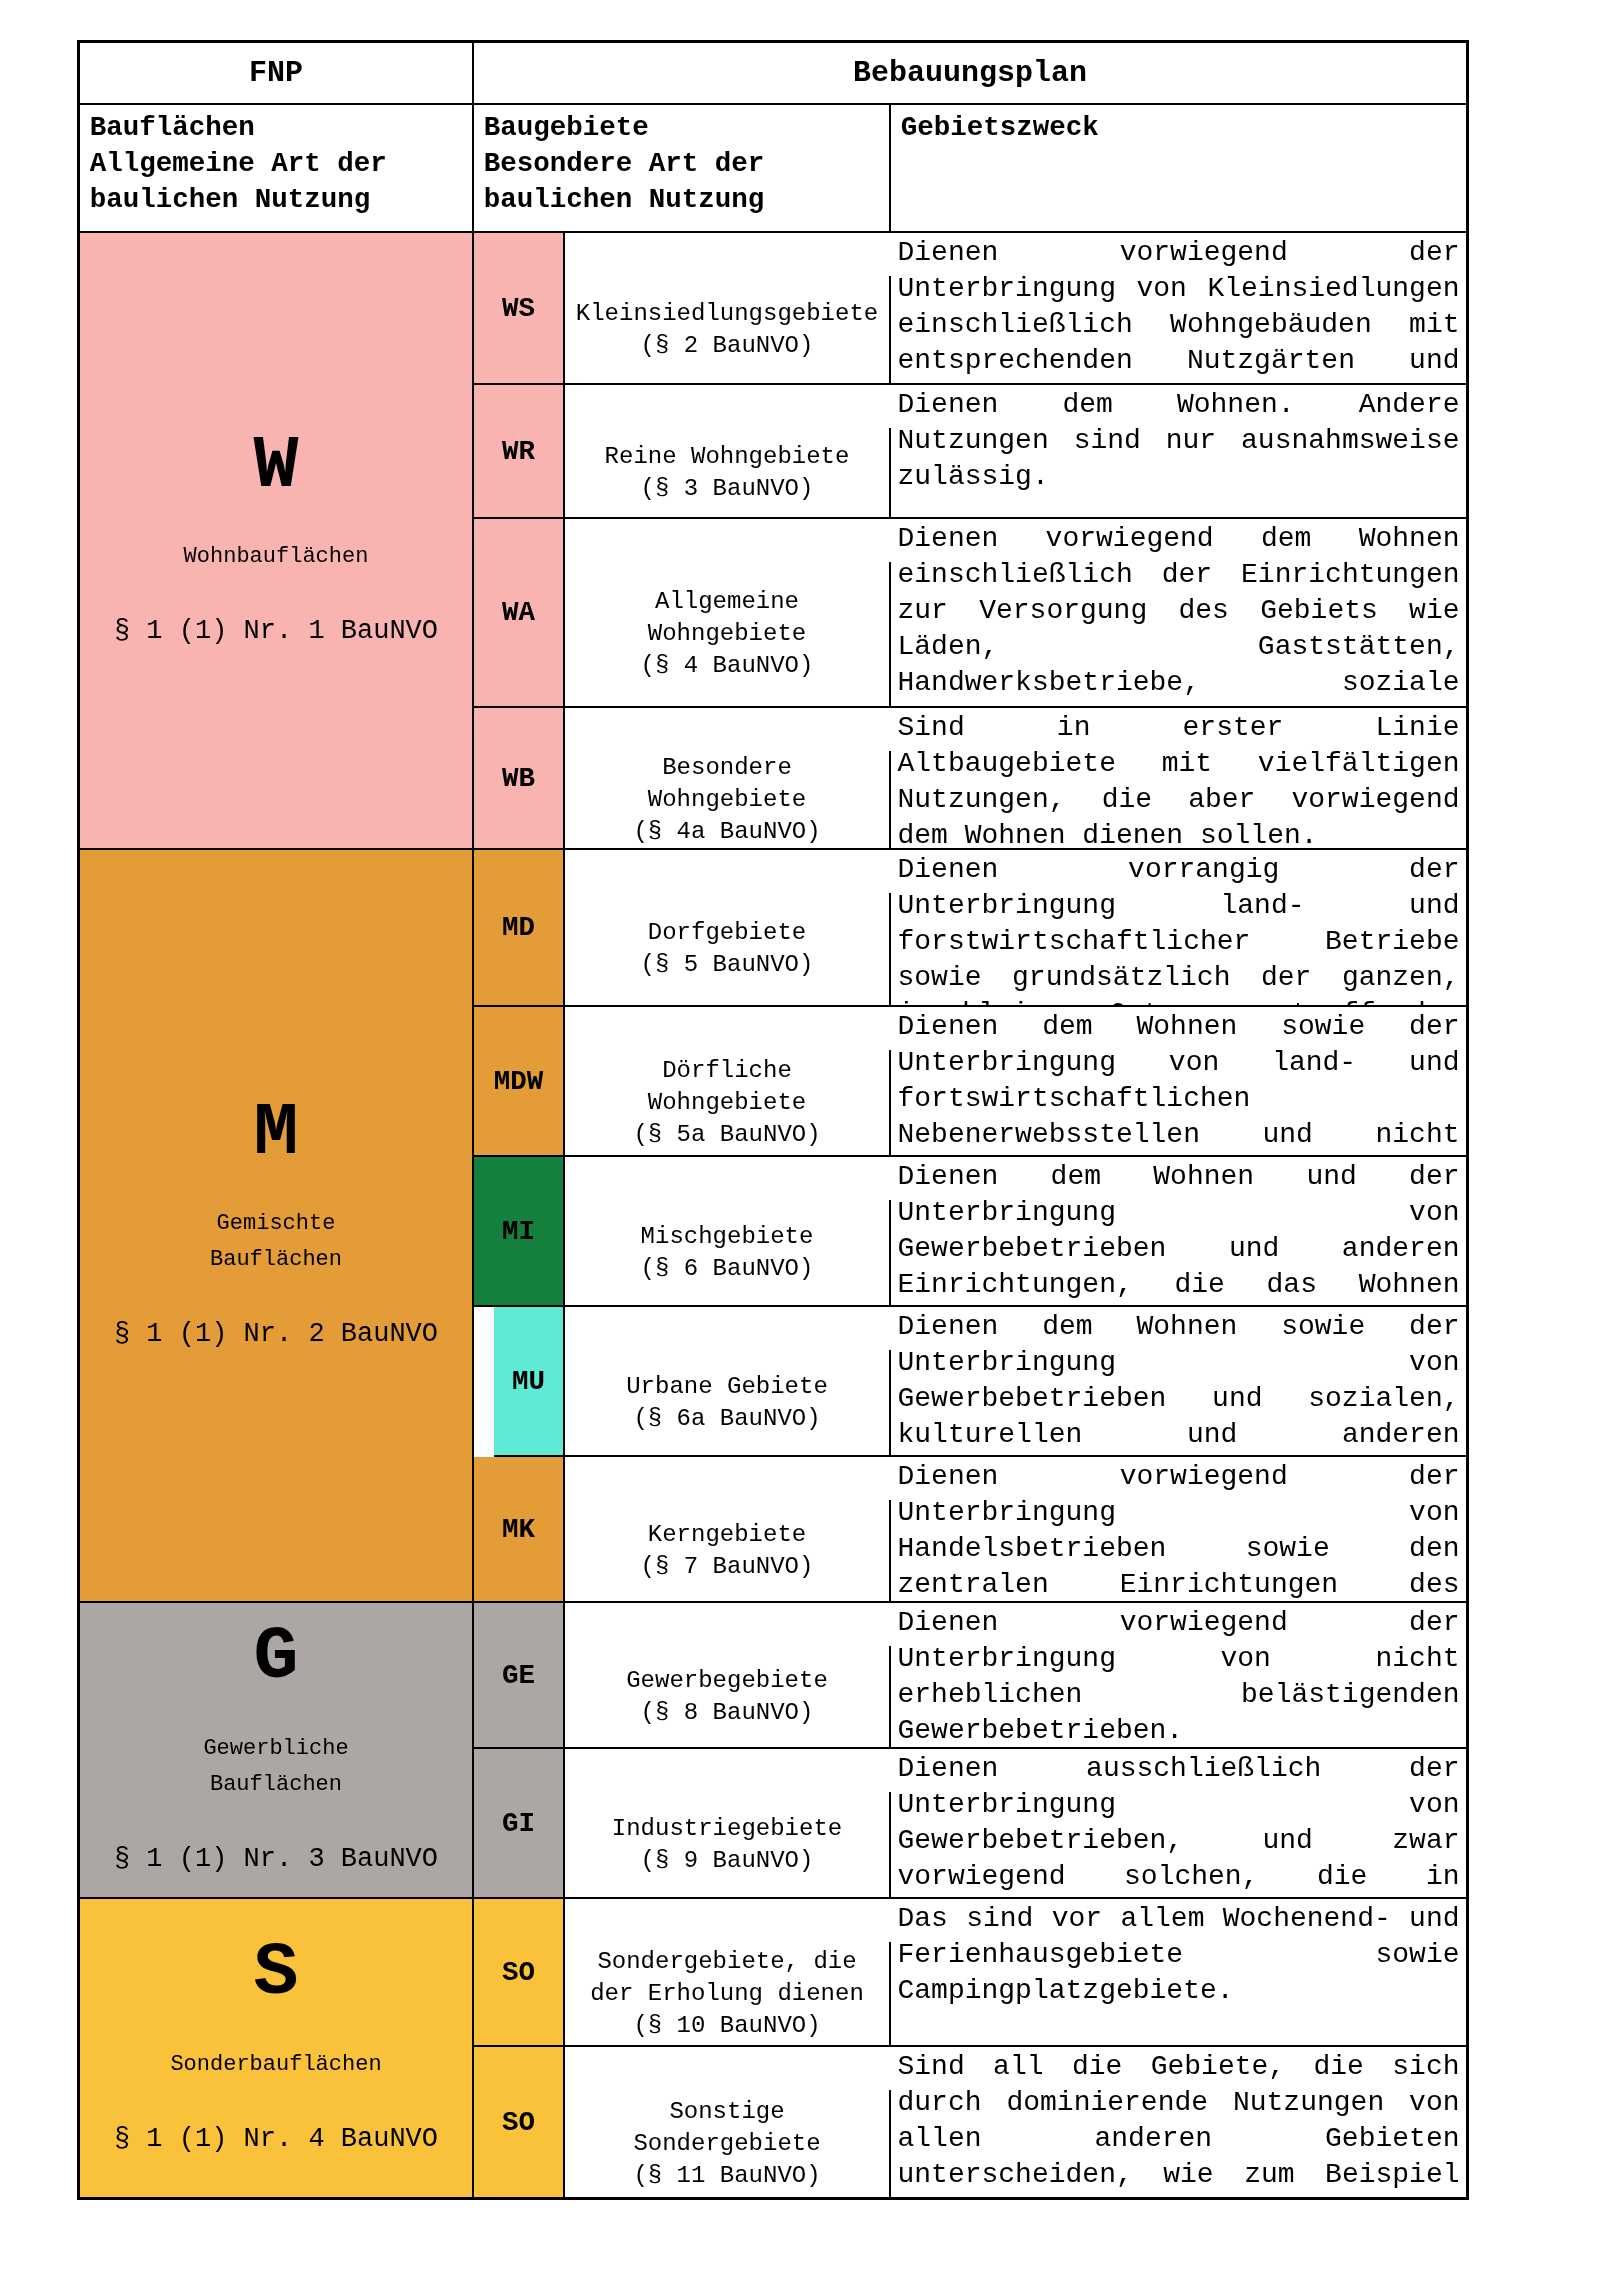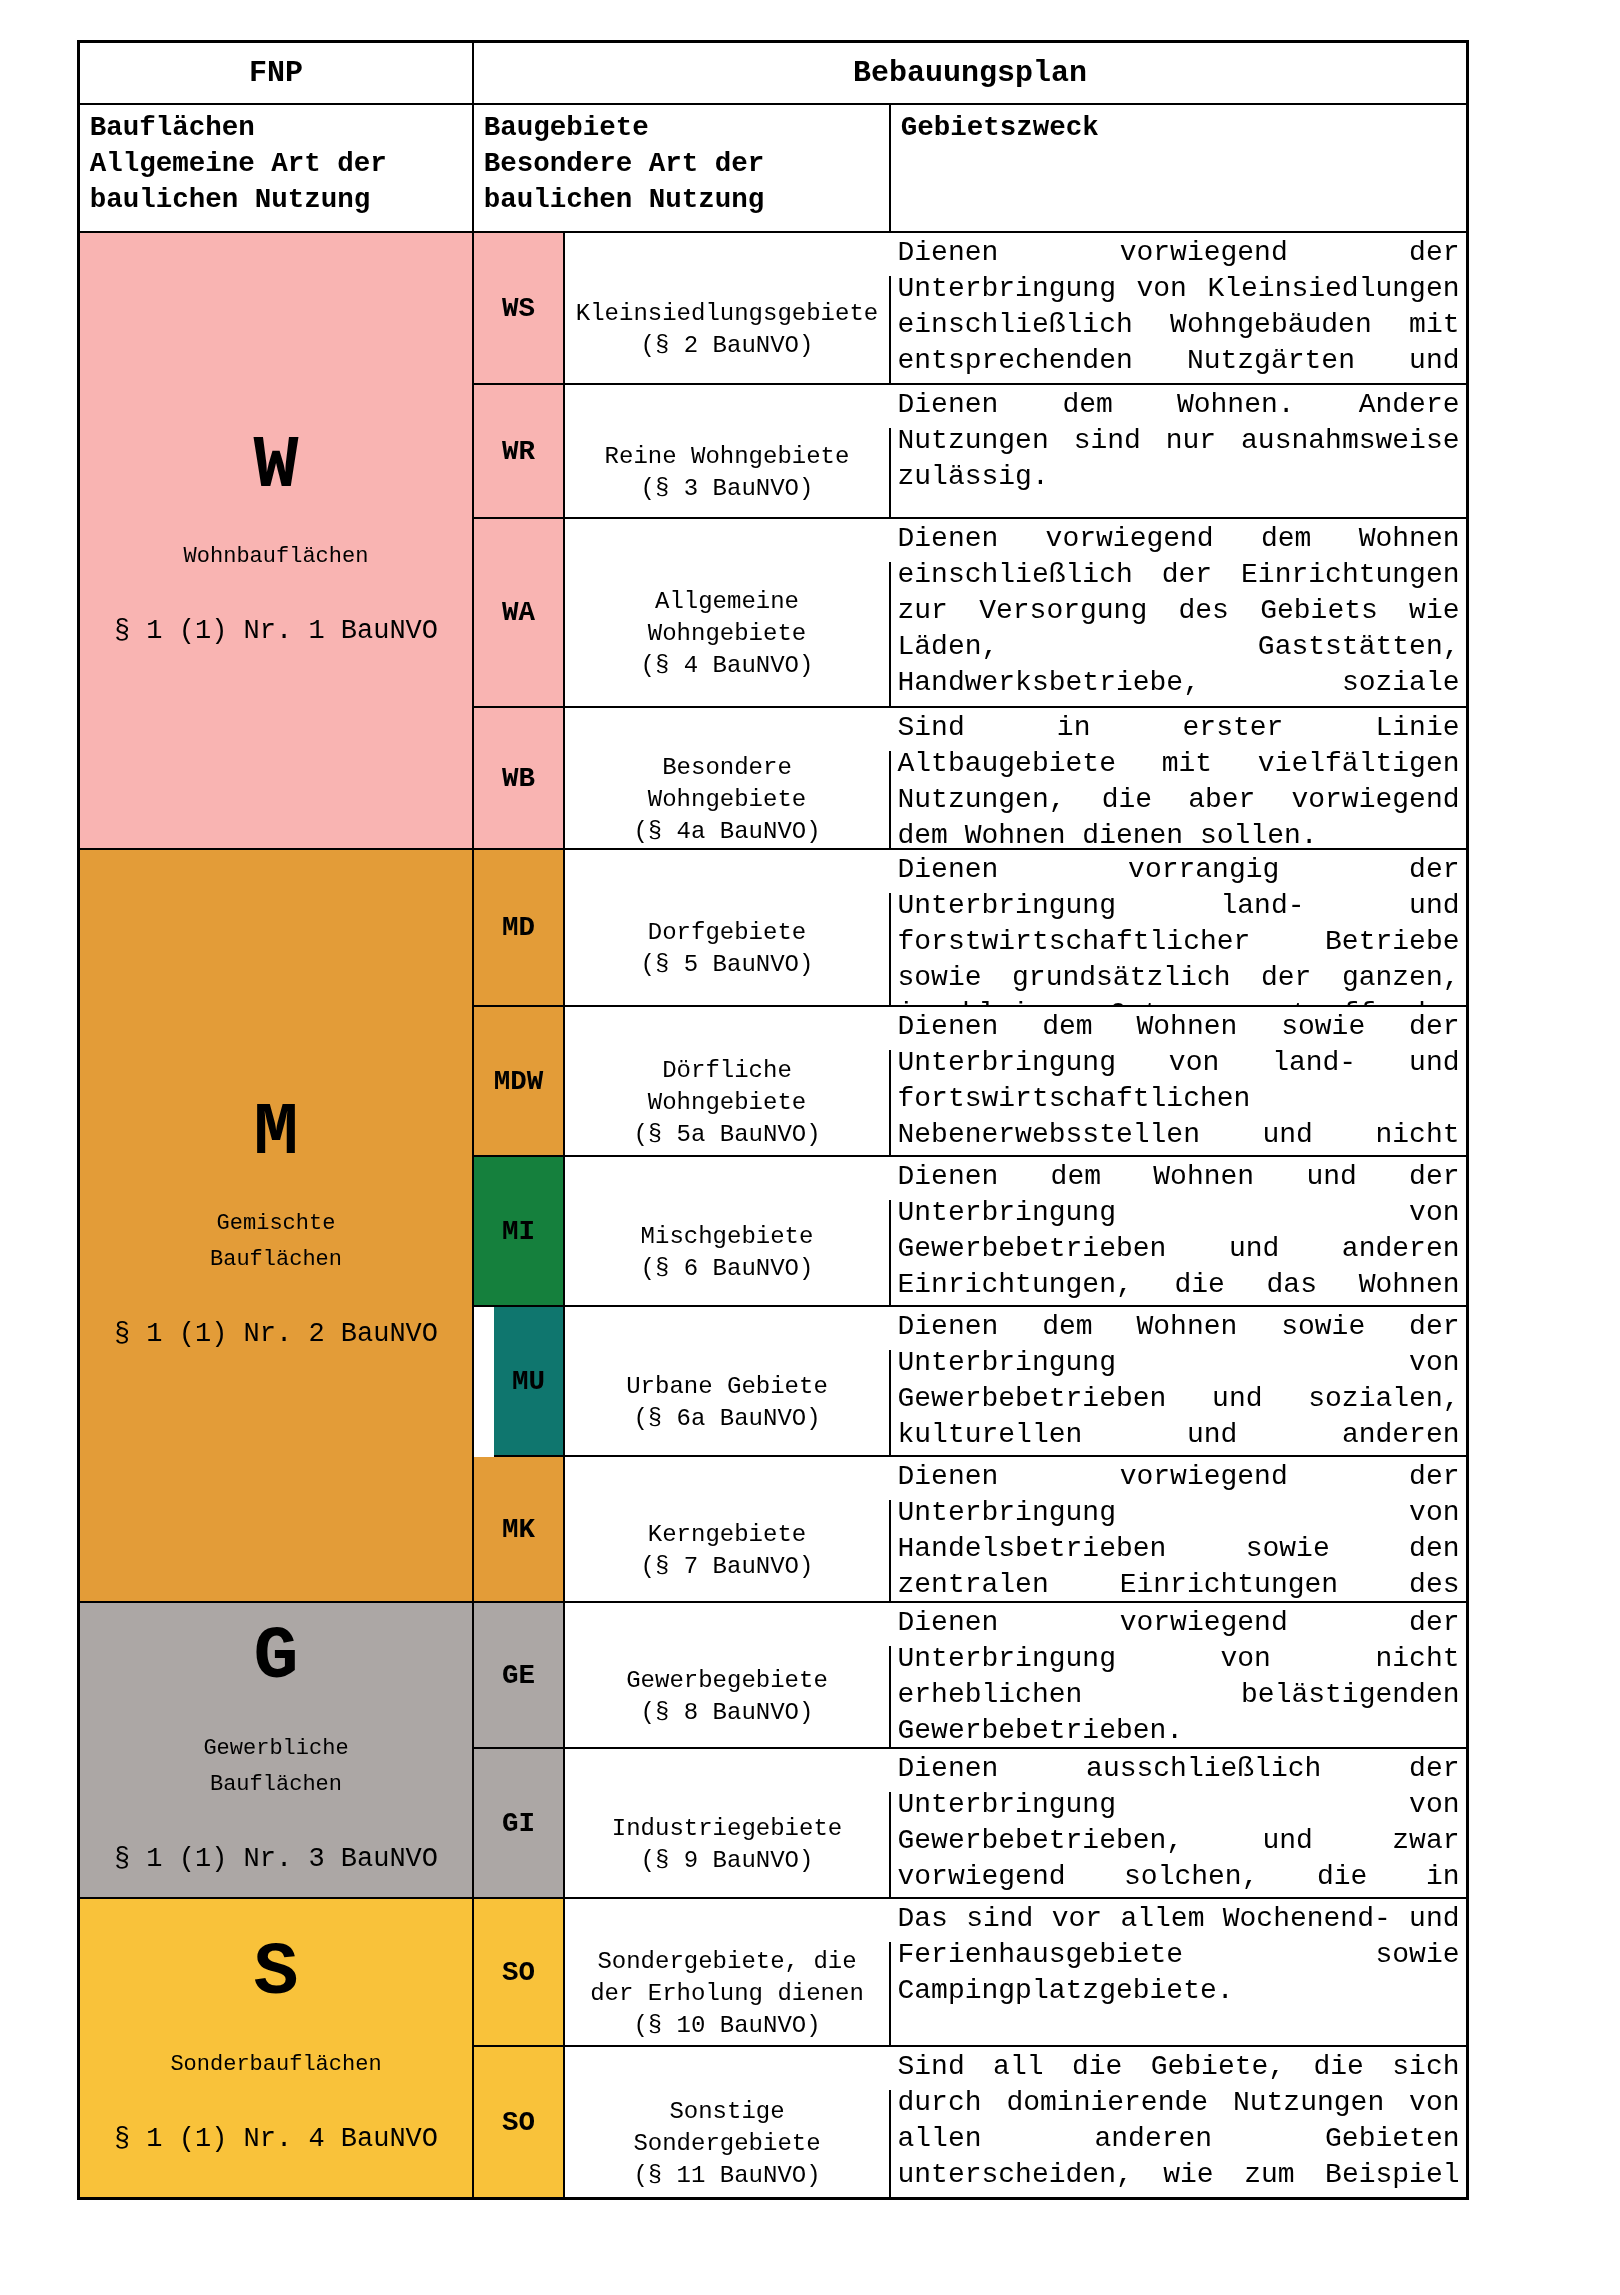--- a/index.html
+++ b/index.html
@@ -102,21 +102,21 @@
     </div>
     <div class="cell purpose lc" style="grid-area:8/4/9/5">Dienen dem Wohnen sowie der Unterbringung von land- und fortswirtschaftlichen Nebenerwebsstellen und nicht wesentlich störenden Gewerbebetrieben.</div>
 
     <div class="cell code" style="grid-area: 9 / 2 / 10 / 3; background-color: #15803d;">MI</div>
     <div class="cell bname" style="grid-area:9/3/10/4">
       <div>Mischgebiete</div>
       <div>(§ 6 BauNVO)</div>
     </div>
     <div class="cell purpose lc" style="grid-area:9/4/10/5">Dienen dem Wohnen und der Unterbringung von Gewerbebetrieben und anderen Einrichtungen, die das Wohnen nicht wesentlich stören.</div>
 
-    <div class="cell code" style="grid-area: 10 / 2 / 11 / 3; background-color: #0f766e; margin-left: 20px;">MU</div>
+    <div class="cell code" style="grid-area: 10 / 2 / 11 / 3; background-color: #5eead4; margin-left: 20px;">MU</div>
     <div class="cell bname" style="grid-area:10/3/11/4">
       <div>Urbane Gebiete</div>
       <div>(§ 6a BauNVO)</div>
     </div>
     <div class="cell purpose lc" style="grid-area:10/4/11/5">Dienen dem Wohnen sowie der Unterbringung von Gewerbebetrieben und sozialen, kulturellen und anderen Einrichtungen, die die Wohnnutzung nicht wesentlich stören.</div>
 
     <div class="cell code" style="grid-area: 11 / 2 / 12 / 3; background-color: rgb(227, 156, 56);">MK</div>
     <div class="cell bname" style="grid-area:11/3/12/4">
       <div>Kerngebiete</div>
       <div>(§ 7 BauNVO)</div>

